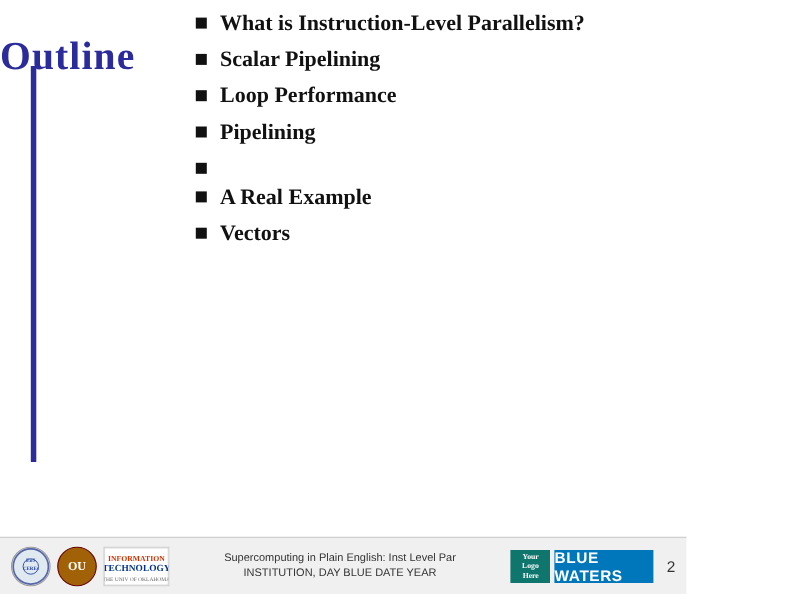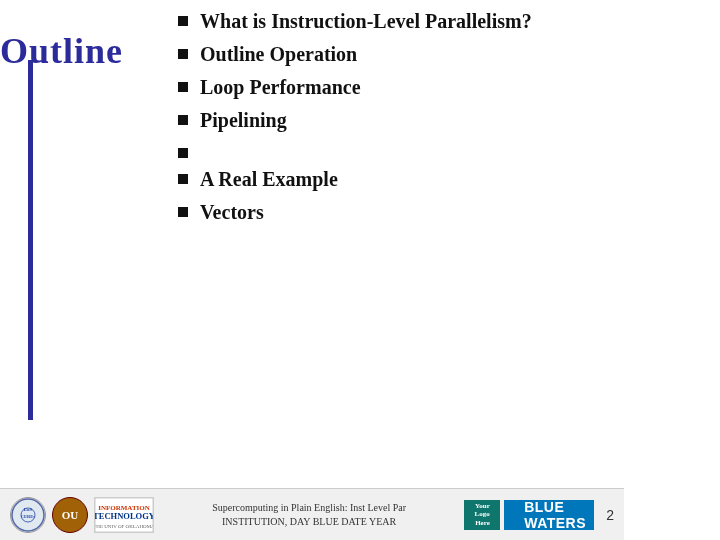--- a/index.html
+++ b/index.html
@@ -139,21 +139,21 @@
       color: #333;
       text-align: center;
       line-height: 1.2;
     }
 
     .footer-text {
       flex: 1;
       text-align: center;
       font-size: 10px;
       color: #333333;
-      font-family: Liberation Serif, serif;
+      font-family: Liberation Sans, sans-serif;
       line-height: 1.4;
     }
 
     .footer-right {
       display: flex;
       align-items: center;
       gap: 4px;
     }
 
     .logo-your {
@@ -175,21 +175,20 @@
       height: 30px;
       background: #0077bb;
       display: flex;
       align-items: center;
       justify-content: center;
       font-size: 14px;
       font-weight: bold;
       color: #ffffff;
       font-family: Arial, sans-serif;
       letter-spacing: 0.5px;
-      padding-left: 20px;
     }
 
     .page-num {
       font-size: 14px;
       color: #333;
       font-family: Arial, sans-serif;
       padding-left: 8px;
     }
   </style>
 </head>
@@ -204,21 +203,21 @@
   </div>
 
   <div class="content-area">
     <ul class="bullet-list">
       <li>
         <span class="bullet-square"></span>
         <span>What is Instruction-Level Parallelism?</span>
       </li>
       <li>
         <span class="bullet-square"></span>
-        <span>Outline Operation</span>
+        <span>Scalar Pipelining</span>
       </li>
       <li>
         <span class="bullet-square"></span>
         <span>Loop Performance</span>
       </li>
       <li>
         <span class="bullet-square"></span>
         <span>Pipelining</span>
       </li>
       <li>

